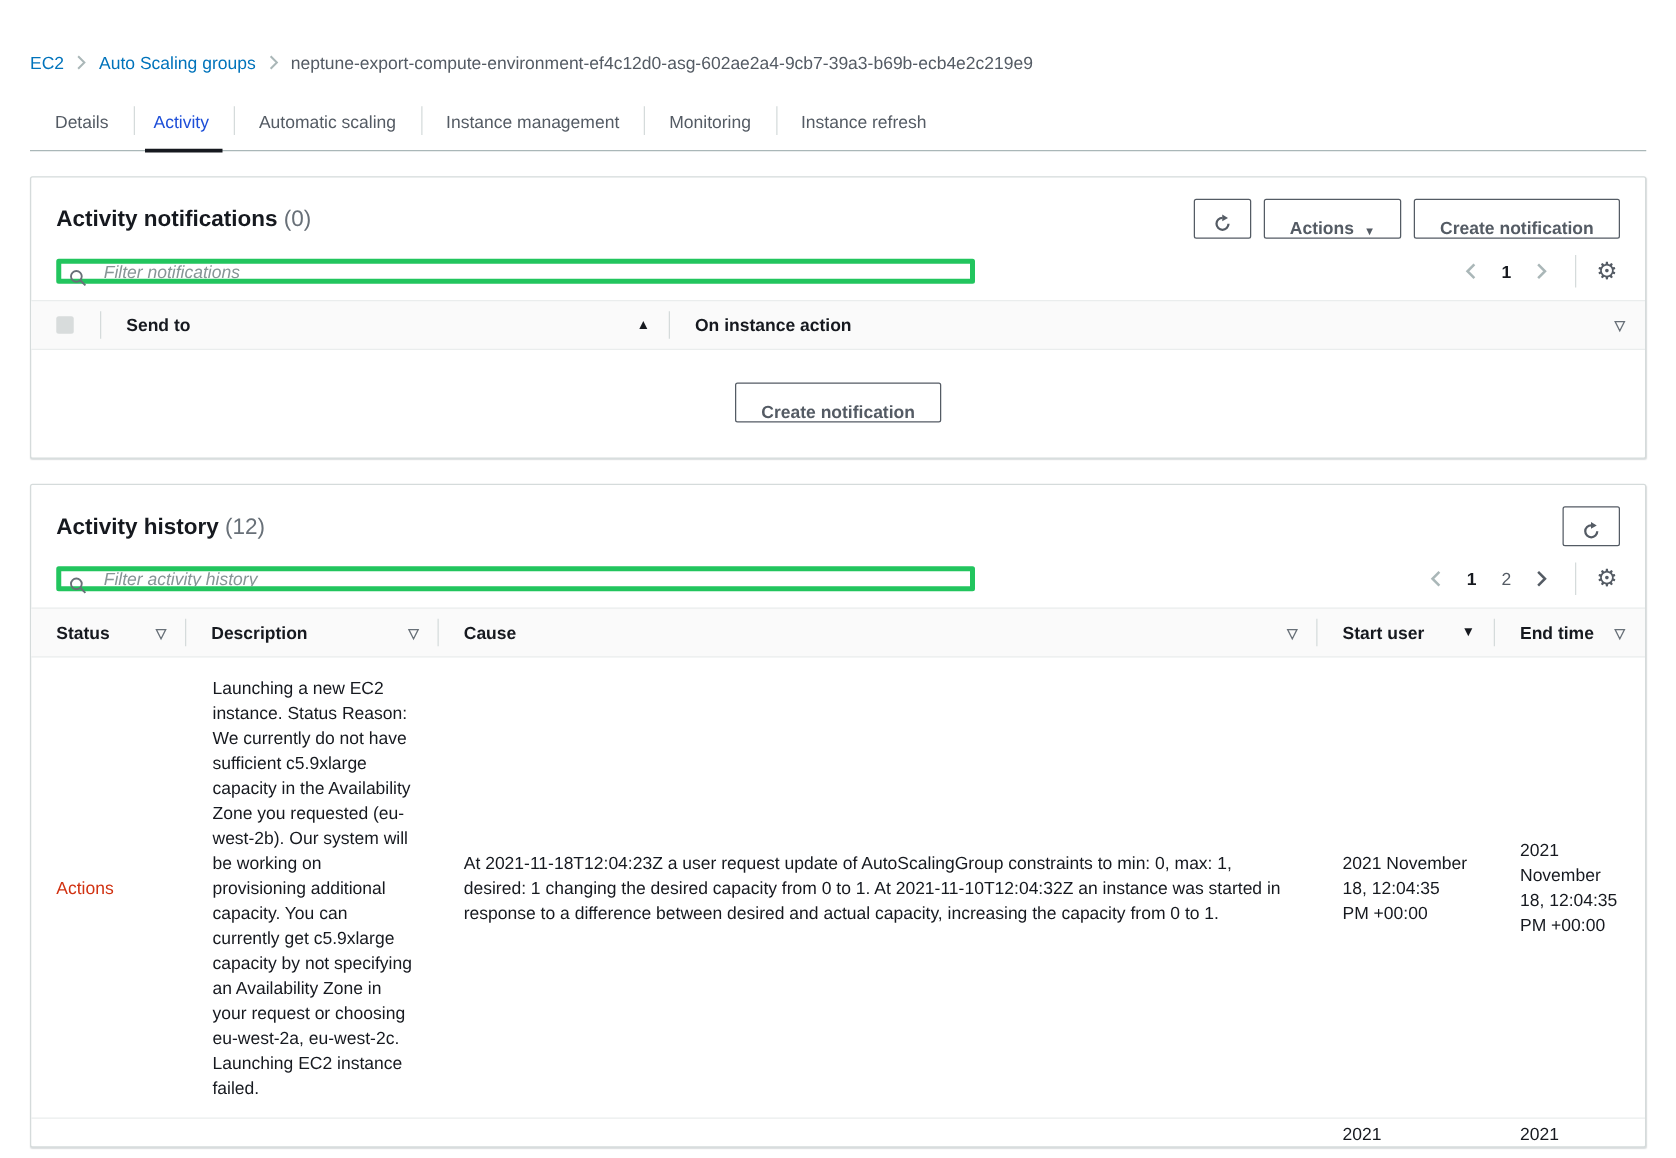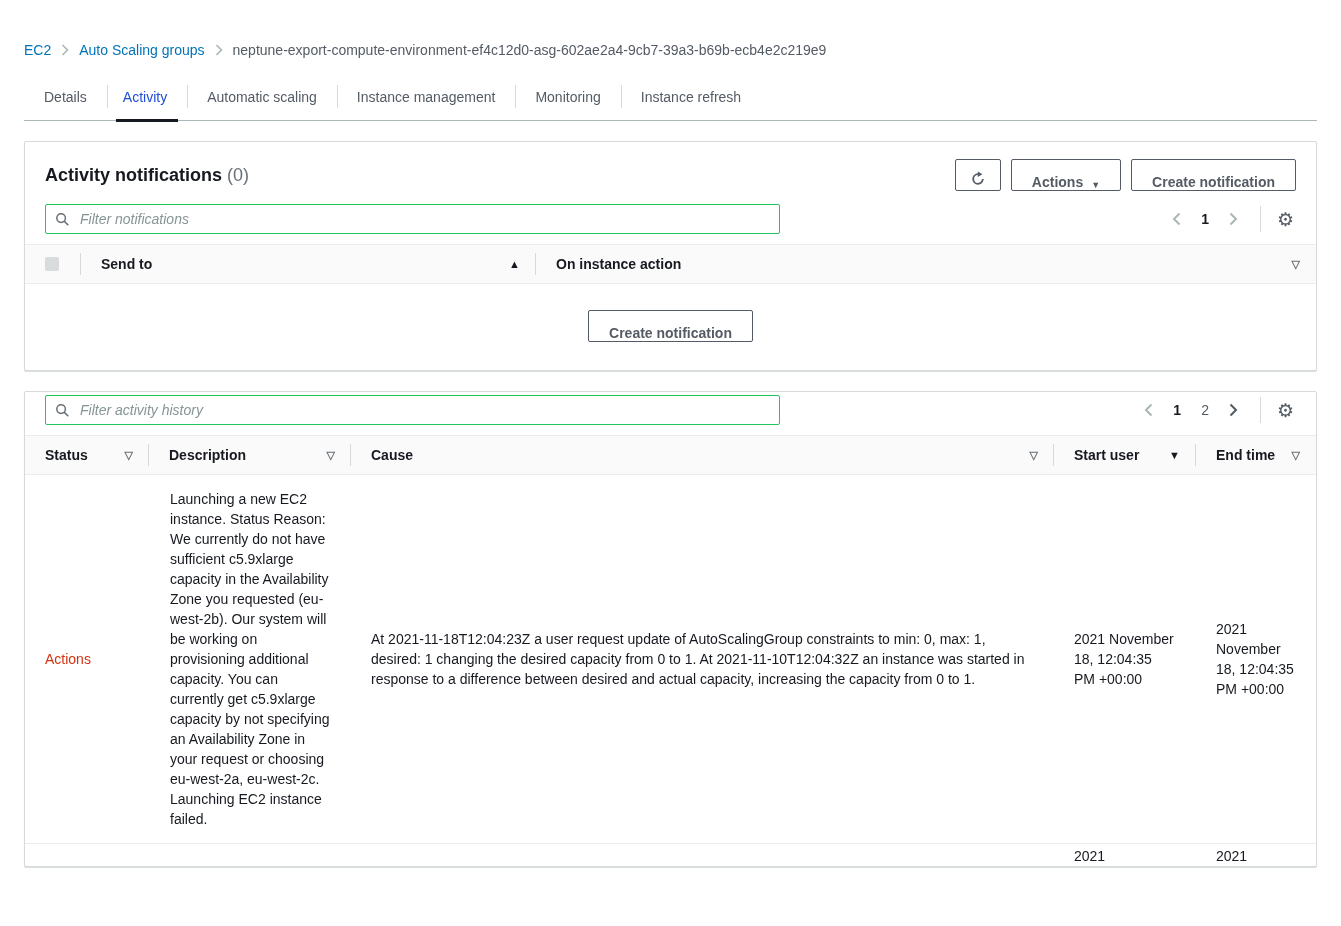--- a/index.html
+++ b/index.html
@@ -29,21 +29,21 @@
 
   .btn { display:inline-flex; align-items:flex-end; justify-content:center; gap:8px; height:32px;
          padding:0 20px; background:#fff; border:1px solid #545b64; border-radius:2px;
          font-family:inherit; font-size:14px; font-weight:bold; color:#545b64; cursor:pointer; white-space:nowrap; }
   .btn.icon-only { width:46px; padding:0; }
   .caret { font-size:9px; line-height:1; }
 
   
   .toolbar { display:flex; align-items:center; justify-content:space-between; padding:3px 20px 10px; }
   .search-box { position:relative; width:735px; }
-  .search-box input { width:100%; height:30px; border:1px solid #22c55e; border-radius:2px;
+  .search-box input { width:100%; height:20px; border:4px solid #22c55e; border-radius:2px;
         padding:0 10px 0 34px; font-family:inherit; font-size:14px; color:#16191f; outline:none; }
   .search-box input::placeholder { color:#879596; font-style:italic; }
   .search-icon { position:absolute; left:10px; top:8px; color:#687078; }
 
   .pager { display:flex; align-items:center; gap:4px; }
   .page-btn { background:none; border:none; cursor:pointer; padding:4px 7px; display:flex; align-items:center; font-family:inherit; }
   .page-btn.disabled { color:#aab7b8; cursor:default; }
   .page-btn.enabled { color:#545b64; }
   .page-num { padding:2px 8px; color:#545b64; font-size:14px; cursor:pointer; }
   .page-num.current { font-weight:bold; color:#16191f; }
@@ -175,20 +175,35 @@
   </div>
 
   <div class="empty-state">
     <button class="btn">
       <span>Create notification</span>
     </button>
   </div>
 </section>
 
 <section class="panel">
+  <div class="panel-header">
+    <div class="panel-title">
+      <span>Activity history</span><span class="count">(12)</span>
+    </div>
+    <div class="header-actions">
+      <button class="btn icon-only">
+        <span>
+          <svg width="16" height="16" viewBox="0 0 16 16">
+              <path d="M8 3.2 A4.8 4.8 0 1 0 12.8 8" fill="none" stroke="currentColor" stroke-width="1.8"></path>
+              <path d="M7.8 0.6 L12.4 3.3 L7.8 6 Z" fill="currentColor"></path>
+            </svg>
+        </span>
+      </button>
+    </div>
+  </div>
 
   <div class="toolbar">
     <div class="search-box">
       <span class="search-icon">
         <svg width="15" height="15" viewBox="0 0 16 16">
             <circle cx="6.5" cy="6.5" r="4.6" fill="none" stroke="currentColor" stroke-width="1.6"></circle>
             <line x1="10" y1="10" x2="14.2" y2="14.2" stroke="currentColor" stroke-width="1.6"></line>
           </svg>
       </span>
       <input type="text" placeholder="Filter activity history" style="">

